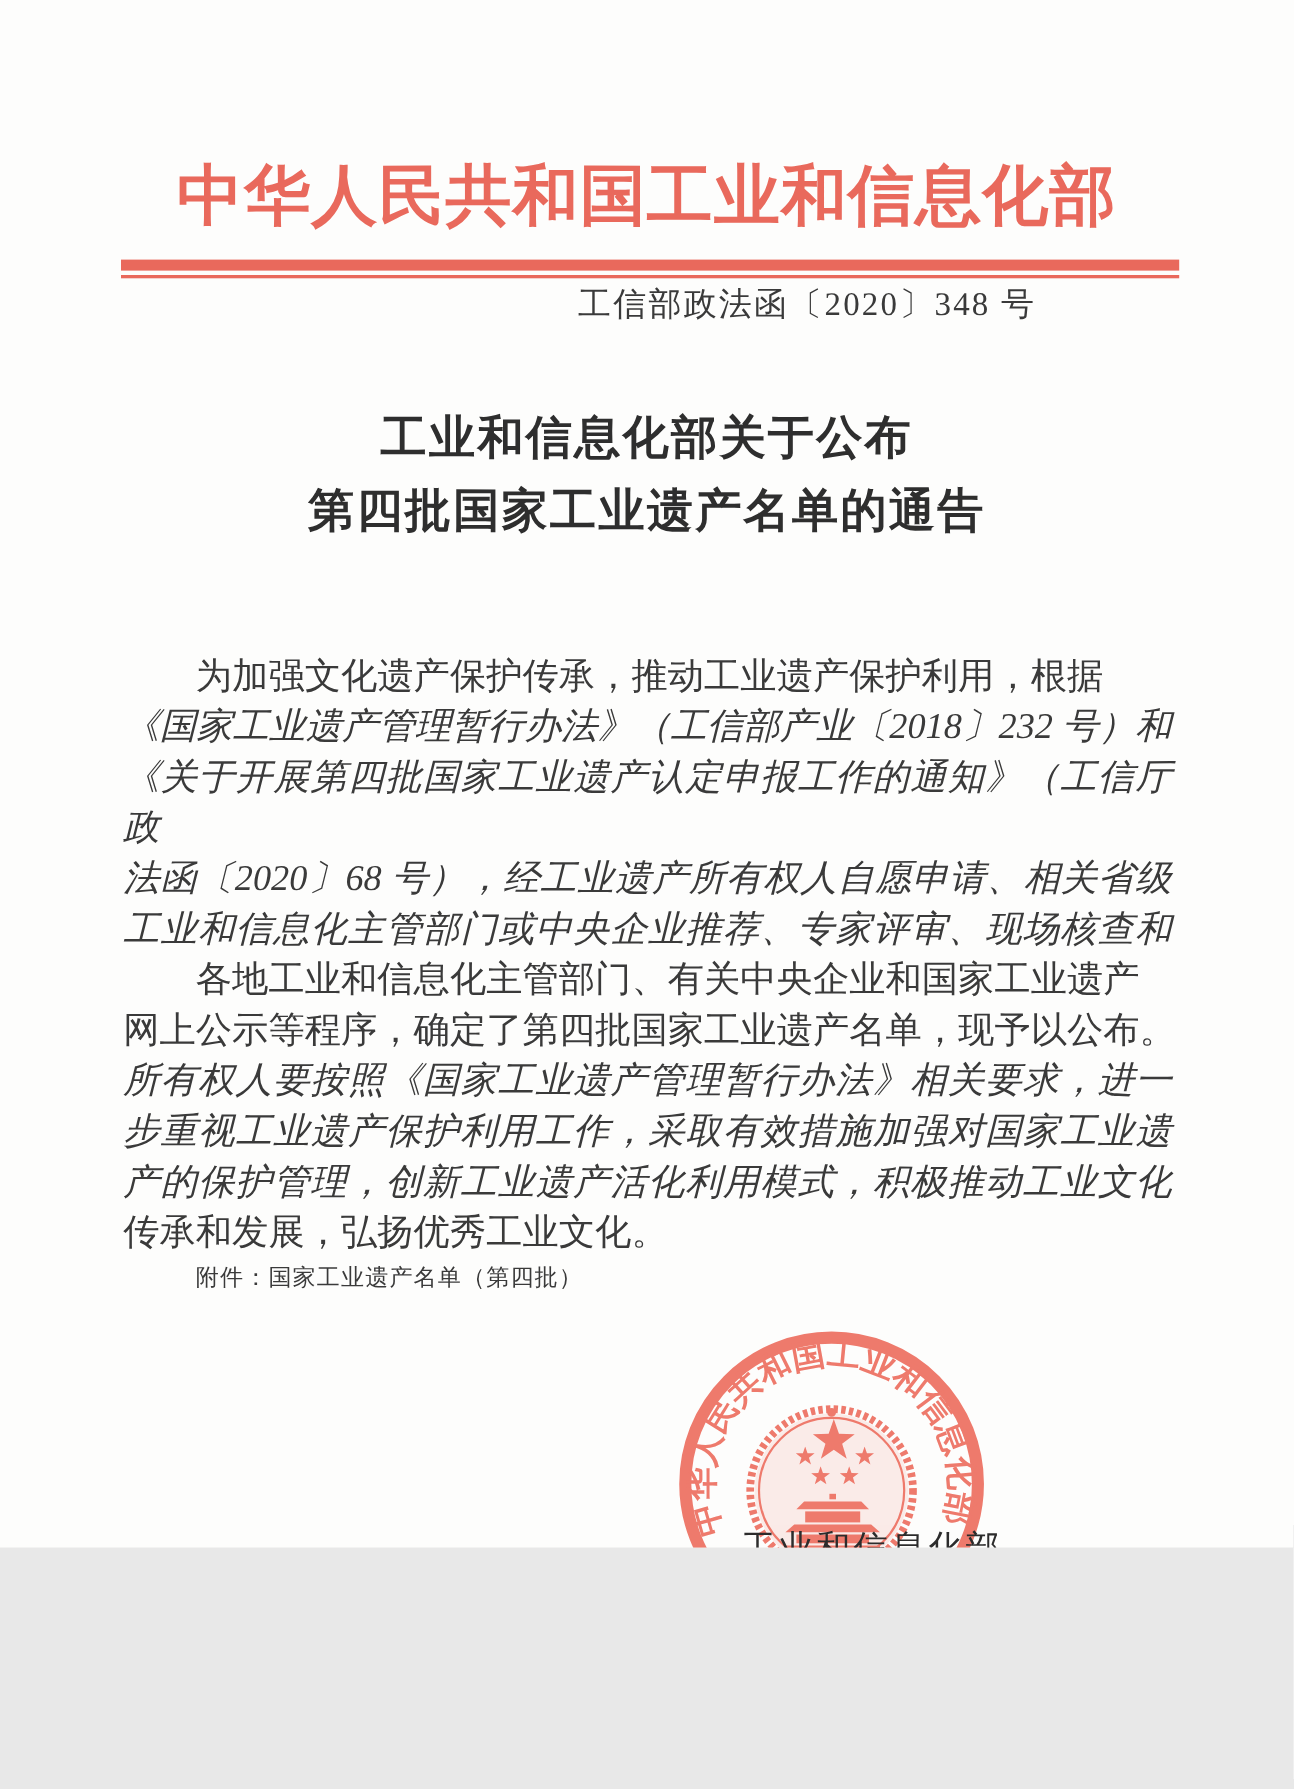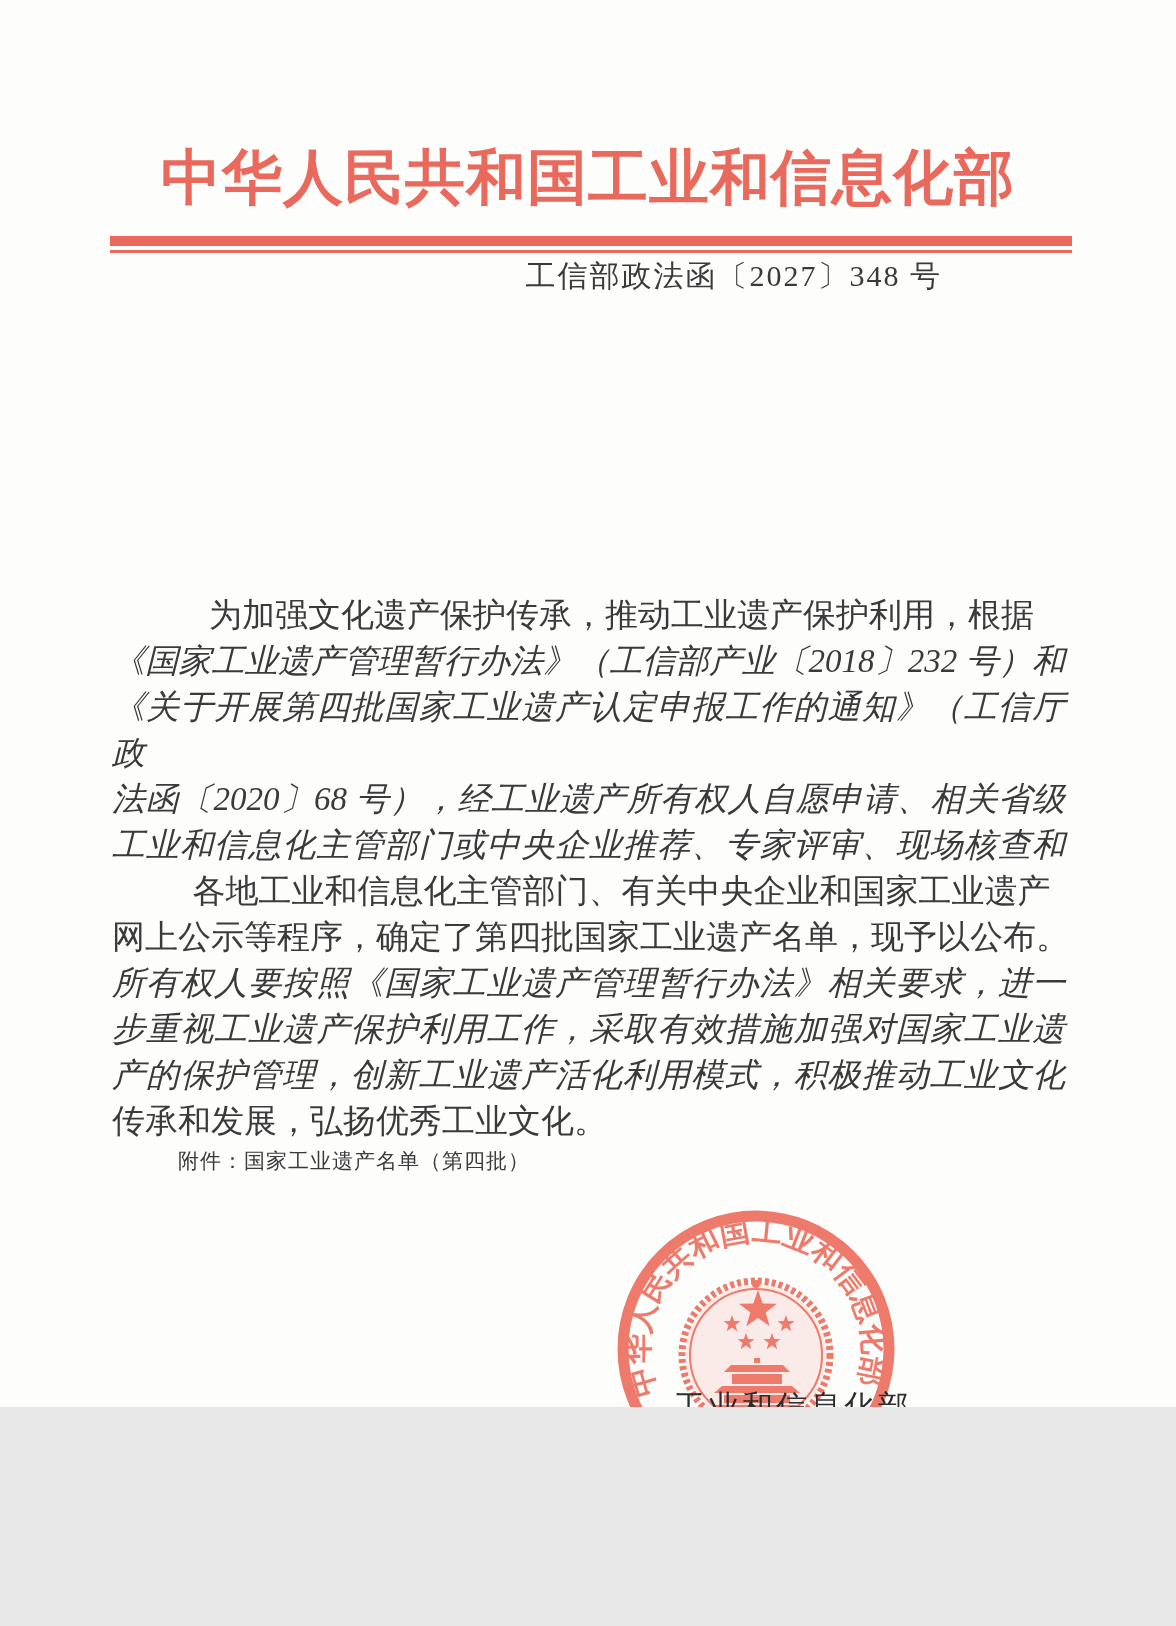--- a/index.html
+++ b/index.html
@@ -55,21 +55,21 @@
   .body-text {
     position: absolute;
     top: 592px; left: 112px;
     width: 953px;
     font-size: 33px;
     line-height: 46px;
     color: #3a3a3a;
   }
   .line { width: 100%; white-space: nowrap; }
   .line.fill { text-align: justify; text-align-last: justify; white-space: normal; font-style: italic; }
-  .line.indent { padding-left: 66px; box-sizing: border-box; text-align: center; }
+  .line.indent { padding-left: 66px; box-sizing: border-box; }
 
   .attachment {
     position: absolute;
     top: 1147px; left: 178px;
     font-size: 21px;
     color: #3a3a3a;
     letter-spacing: 1px;
     white-space: nowrap;
   }
 
@@ -105,22 +105,26 @@
 </head>
 <body>
 
 <div class="page" style="--red: #e9695c;">
 
   <div class="ministry-header">中华人民共和国工业和信息化部</div>
 
   <div class="rule rule-header-thick"></div>
   <div class="rule rule-header-thin"></div>
 
-  <div class="doc-number">工信部政法函〔2027〕348 号</div>
+  <div class="doc-number">工信部政法函〔2020〕348 号</div>
 
+  <div class="doc-title">
+    <div>工业和信息化部关于公布</div>
+    <div>第四批国家工业遗产名单的通告</div>
+  </div>
 
   <div class="body-text">
     <div class="line indent">为加强文化遗产保护传承，推动工业遗产保护利用，根据</div>
     <div class="line fill">《国家工业遗产管理暂行办法》（工信部产业〔2018〕232 号）和</div>
     <div class="line fill">《关于开展第四批国家工业遗产认定申报工作的通知》（工信厅政</div>
     <div class="line fill">法函〔2020〕68 号），经工业遗产所有权人自愿申请、相关省级</div>
     <div class="line fill">工业和信息化主管部门或中央企业推荐、专家评审、现场核查和</div>
     <div class="line indent">各地工业和信息化主管部门、有关中央企业和国家工业遗产</div>
     <div class="line">网上公示等程序，确定了第四批国家工业遗产名单，现予以公布。</div>
     <div class="line fill">所有权人要按照《国家工业遗产管理暂行办法》相关要求，进一</div>

